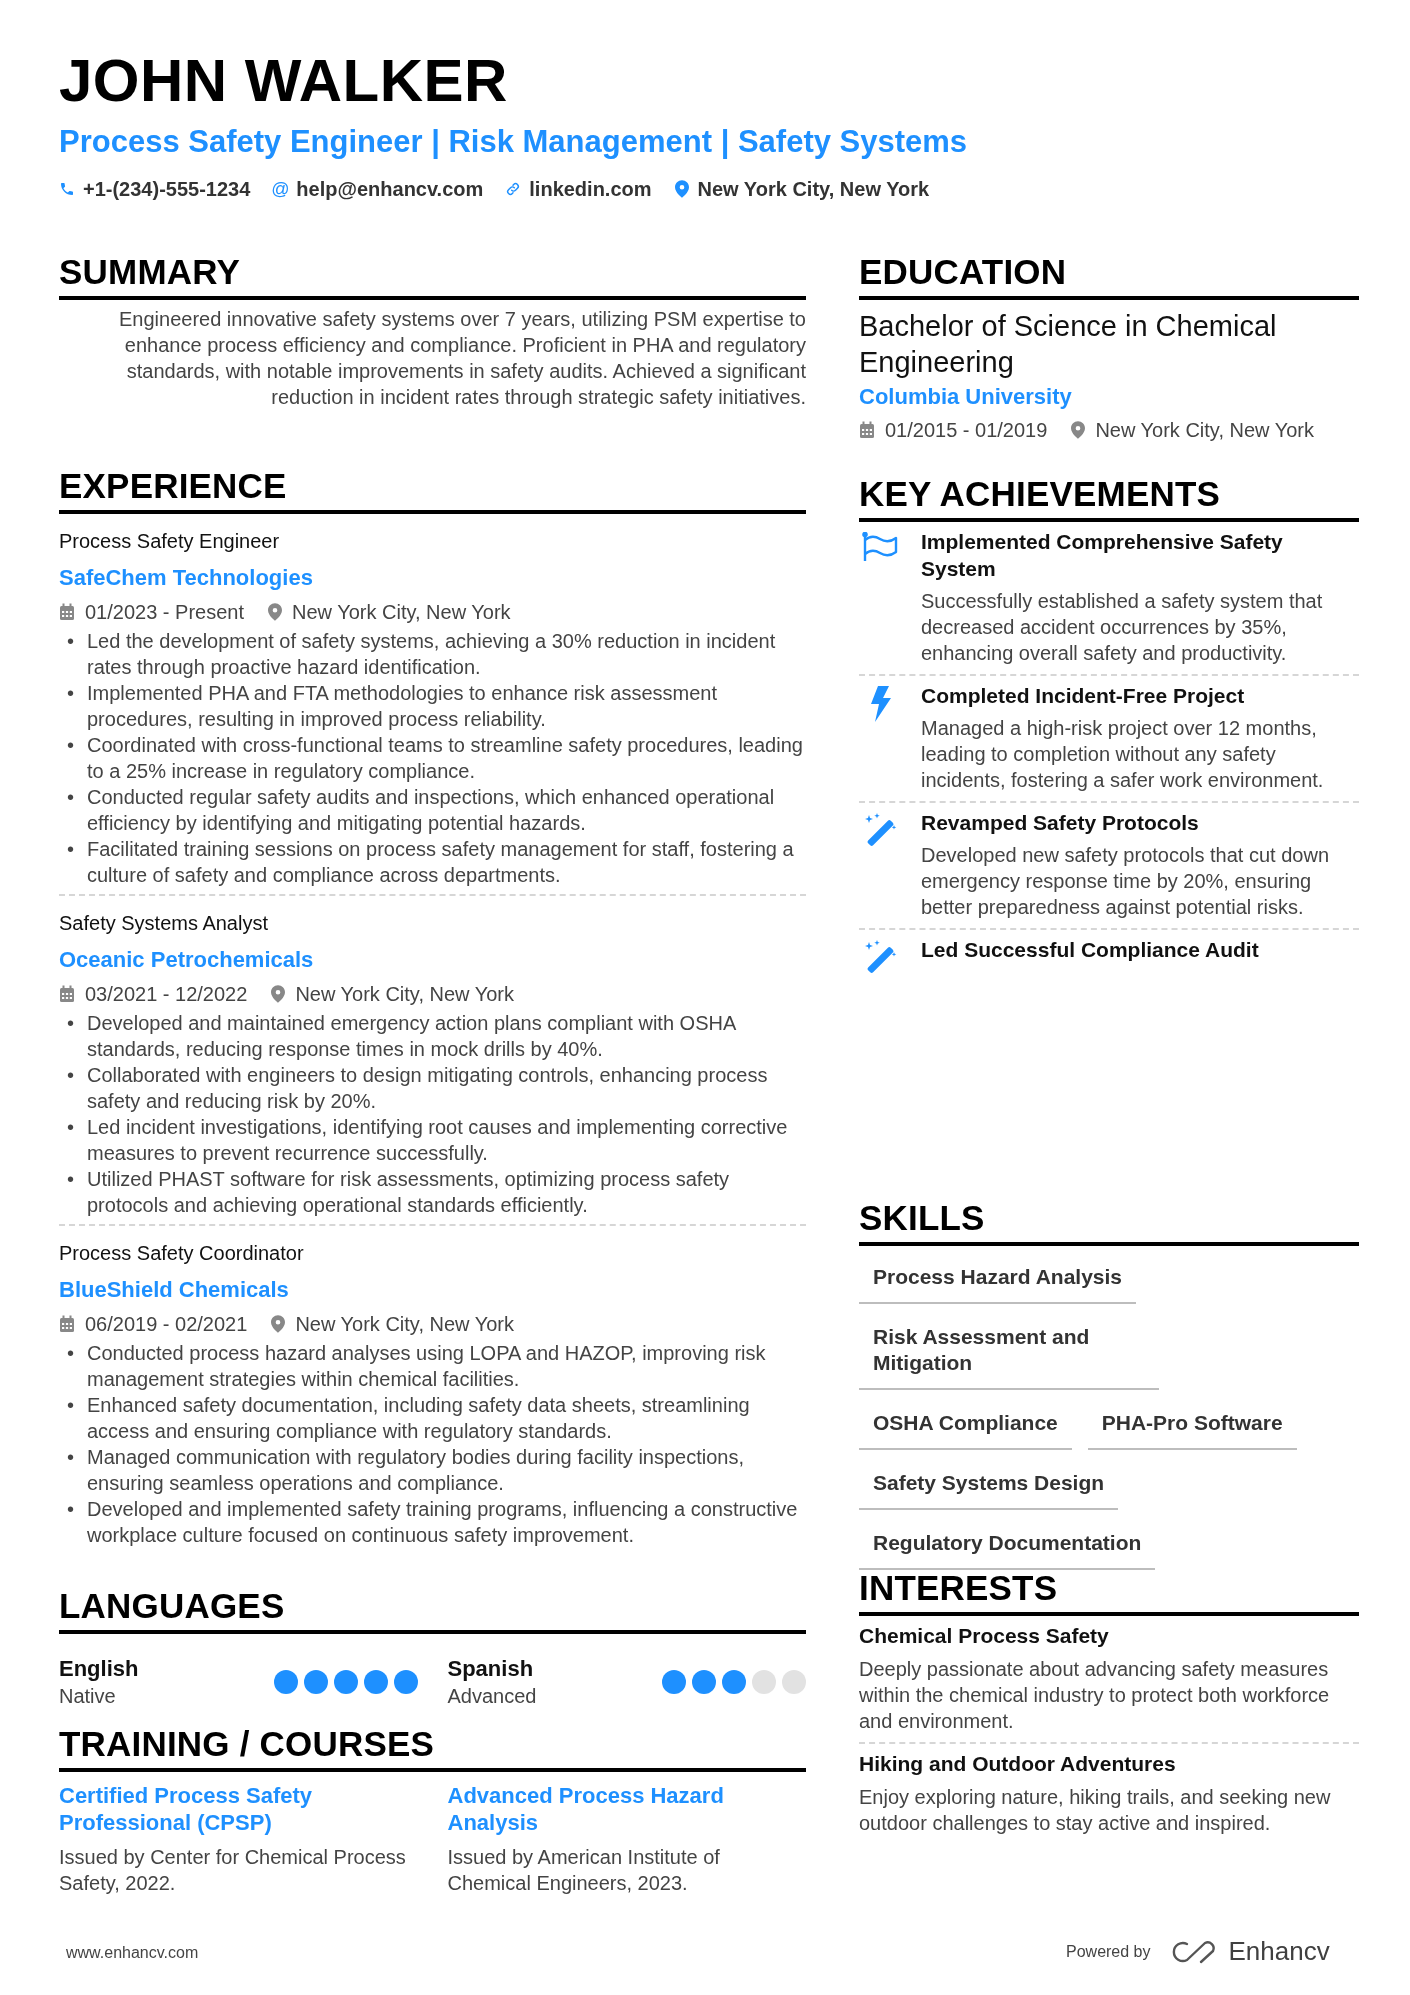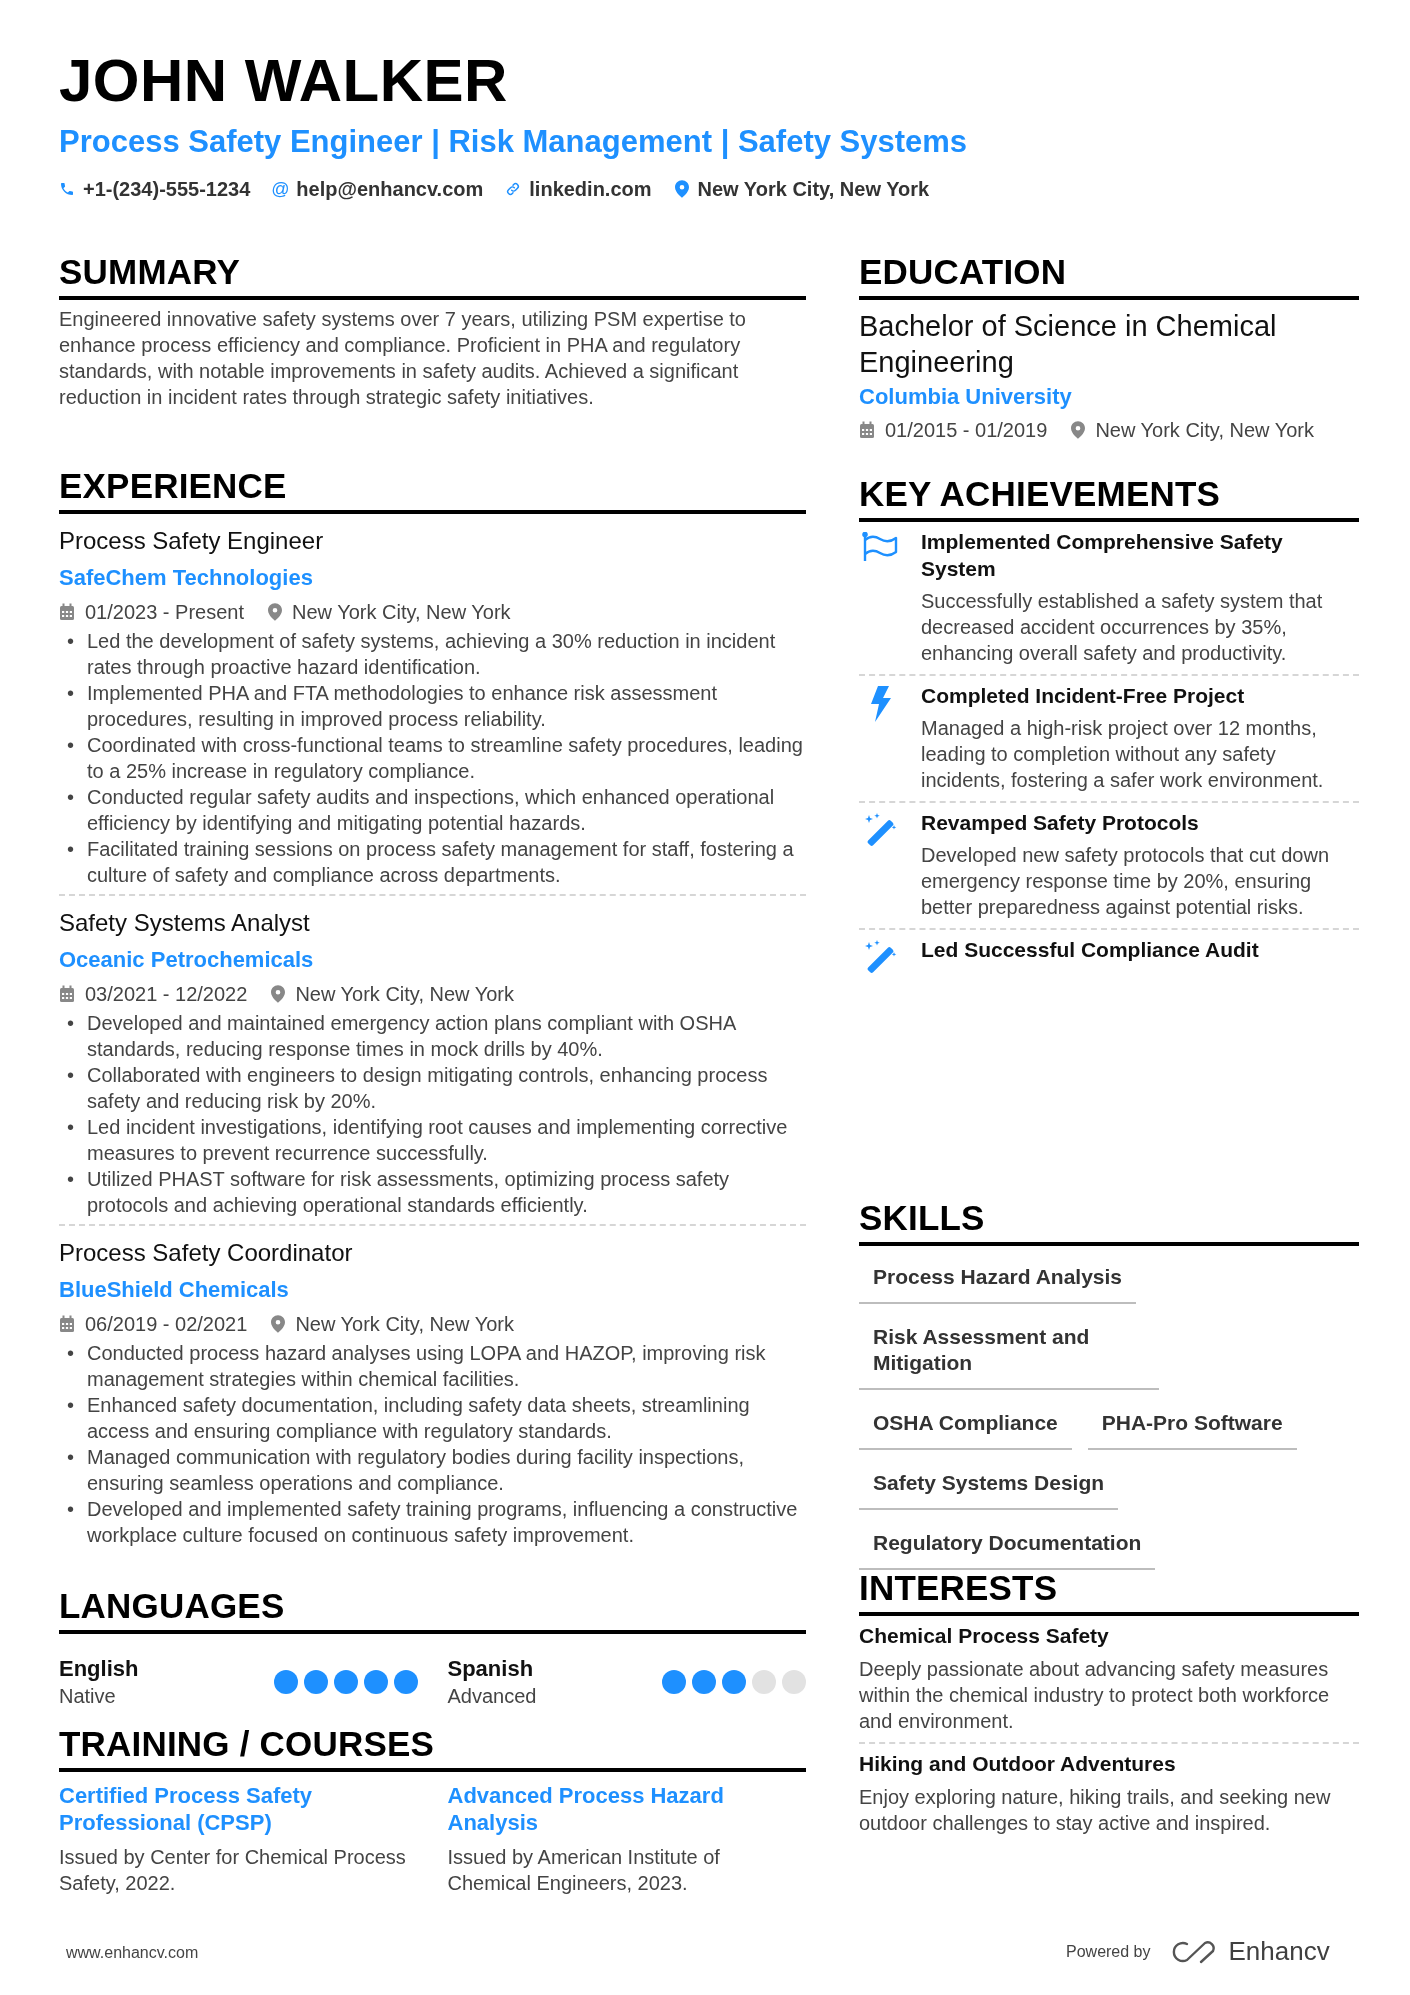--- a/index.html
+++ b/index.html
@@ -14,25 +14,25 @@
   .cicon { color: #1e90ff; width: 16px; height: 18px; display: inline-flex; align-items: center; justify-content: center; }
 
   .col { position: absolute; top: 0; }
   .left { left: 59px; width: 747px; }
   .right { left: 859px; width: 500px; }
 
   .section { position: absolute; left: 0; right: 0; }
   .sec-title { font-size: 35px; font-weight: 700; color: #000; line-height: 40px; text-transform: uppercase; letter-spacing: 0.2px; margin-top: 38px; }
   .rule { height: 4px; background: #000; margin-top: 4px; }
 
-  .body-text { font-size: 20px; line-height: 26px; color: #444; }
+  .body-text { font-size: 20px; line-height: 26px; color: #444; text-align: right; }
 
   .job { padding-bottom: 6px; border-bottom: 2px dashed #d6d6d6; margin-bottom: 6px; }
   .job:last-child { border-bottom: none; }
-  .job-title { font-size: 24px; color: #111; line-height: 38px; margin-top: 8px; }
+  .job-title { font-size: 20px; color: #111; line-height: 38px; margin-top: 8px; }
   .company { font-size: 22px; font-weight: 700; color: #1e90ff; line-height: 32px; margin-top: 2px; }
   .meta { display: flex; align-items: center; gap: 24px; font-size: 20px; color: #444; line-height: 28px; margin-top: 4px; }
   .meta span.item { display: flex; align-items: center; gap: 10px; }
   .mi { color: #888; display: inline-flex; }
   ul.bullets { list-style: none; margin-top: 2px; }
   ul.bullets li { position: relative; padding-left: 28px; font-size: 20px; line-height: 26px; color: #444; }
   ul.bullets li::before { content: "•"; position: absolute; left: 8px; top: 0; color: #444; }
 
   .lang-grid { display: grid; grid-template-columns: 1fr 1fr; column-gap: 30px; margin-top: 21px; }
   .lang { display: flex; justify-content: space-between; align-items: center; }

